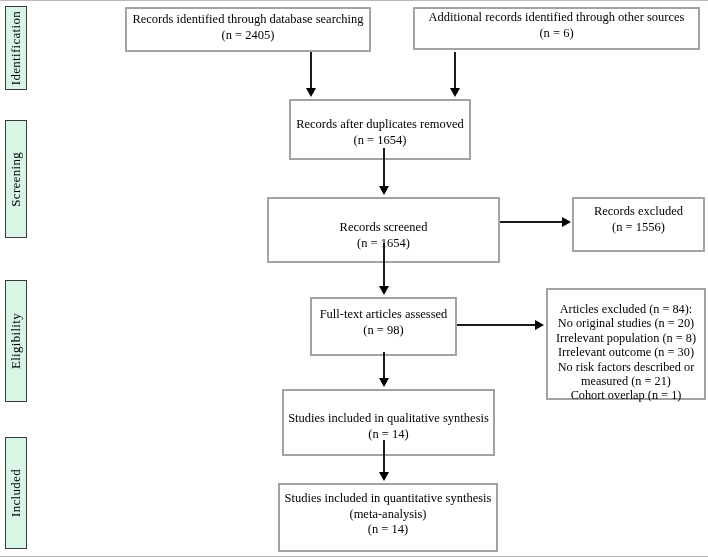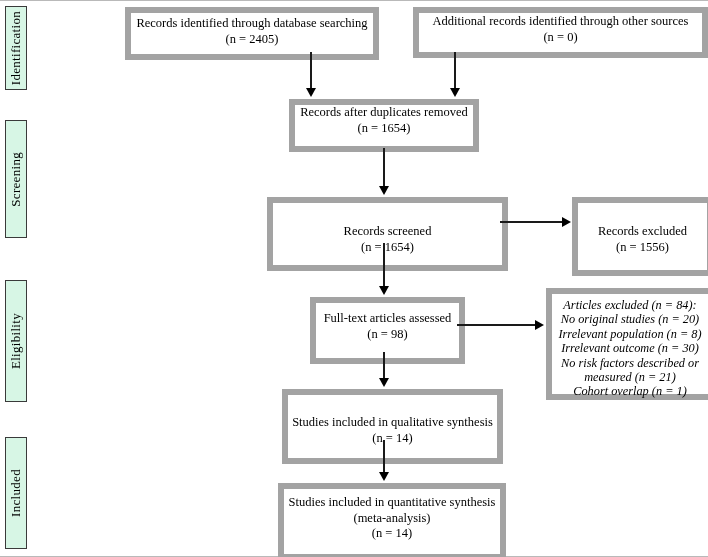--- a/index.html
+++ b/index.html
@@ -35,21 +35,21 @@
     writing-mode: vertical-rl;
     transform: rotate(180deg);
     font-size: 13px;
     letter-spacing: 0.3px;
     white-space: nowrap;
   }
   
   .box {
     position: absolute;
     background: #ffffff;
-    border: 6px solid #a3a3a3;
+    border: 2px solid #a3a3a3;
     box-sizing: content-box;
     text-align: center;
     font-size: 12.5px;
     line-height: 1.24;
   }
   .box .ln { white-space: nowrap; }
   .box .wrap { white-space: normal; }
   
   .vline, .hline { position: absolute; background: #1a1a1a; }
   .vline { width: 1.5px; }
@@ -90,44 +90,44 @@
     <span>Included</span>
   </div>
 
   <div class="box" style="left:125px; top:7px; width:242px; height:38px; padding-top:3px;">
     <div class="ln">Records identified through database searching</div>
     <div class="ln">(n = 2405)</div>
   </div>
 
   <div class="box" style="left:413px; top:7px; width:283px; height:38px; padding-top:1px;">
     <div class="ln">Additional records identified through other sources</div>
-    <div class="ln">(n = 0)</div>
+    <div class="ln">(n = 6)</div>
   </div>
 
-  <div class="box" style="left:289px; top:99px; width:178px; height:41px; padding-top:0;">
+  <div class="box" style="left:289px; top:99px; width:178px; height:41px; padding-top:16px;">
     <div class="ln">Records after duplicates removed</div>
     <div class="ln">(n = 1654)</div>
   </div>
 
   <div class="box" style="left:267px; top:197px; width:229px; height:41px; padding-top:21px;">
     <div class="ln">Records screened</div>
     <div class="ln">(n = 1654)</div>
   </div>
 
-  <div class="box" style="left:572px; top:197px; width:129px; height:46px; padding-top:21px;">
+  <div class="box" style="left:572px; top:197px; width:129px; height:46px; padding-top:5px;">
     <div class="ln">Records excluded</div>
     <div class="ln">(n = 1556)</div>
   </div>
 
   <div class="box" style="left:310px; top:297px; width:143px; height:47px; padding-top:8px;">
     <div class="ln">Full-text articles assessed</div>
     <div class="ln">(n = 98)</div>
   </div>
 
-  <div class="box" style="left:546px; top:288px; width:156px; height:96px; padding-top:4px; font-size:12.3px; line-height:1.17;font-style:italic;">
+  <div class="box" style="left:546px; top:288px; width:156px; height:96px; padding-top:12px; font-size:12.3px; line-height:1.17;">
     <div class="wrap">Articles excluded (n = 84):</div>
     <div class="wrap">No original studies (n = 20)</div>
     <div class="wrap">Irrelevant population (n = 8)</div>
     <div class="wrap">Irrelevant outcome (n = 30)</div>
     <div class="wrap">No risk factors described or measured (n = 21)</div>
     <div class="wrap">Cohort overlap (n = 1)</div>
   </div>
 
   <div class="box" style="left:282px; top:389px; width:209px; height:43px; padding-top:20px;">
     <div class="ln">Studies included in qualitative synthesis</div>

